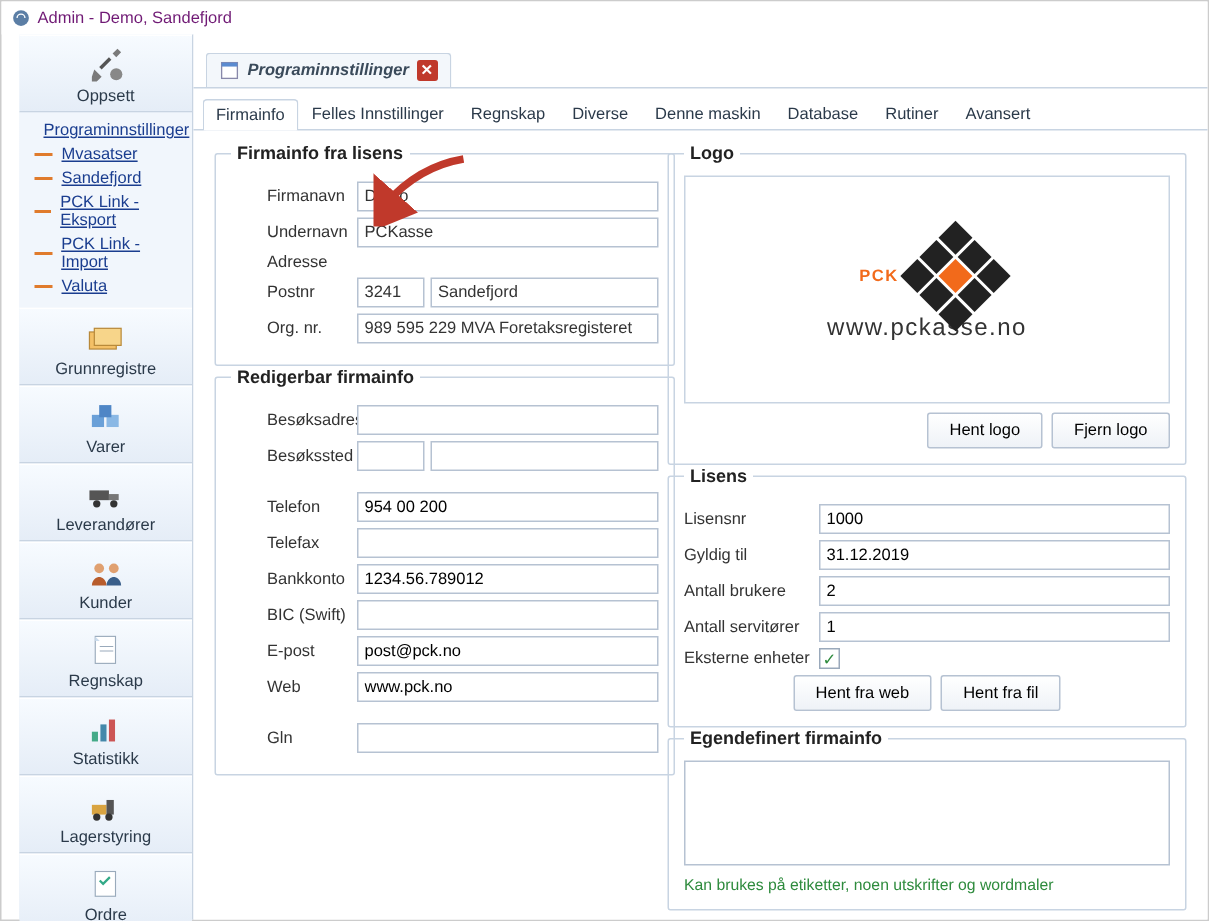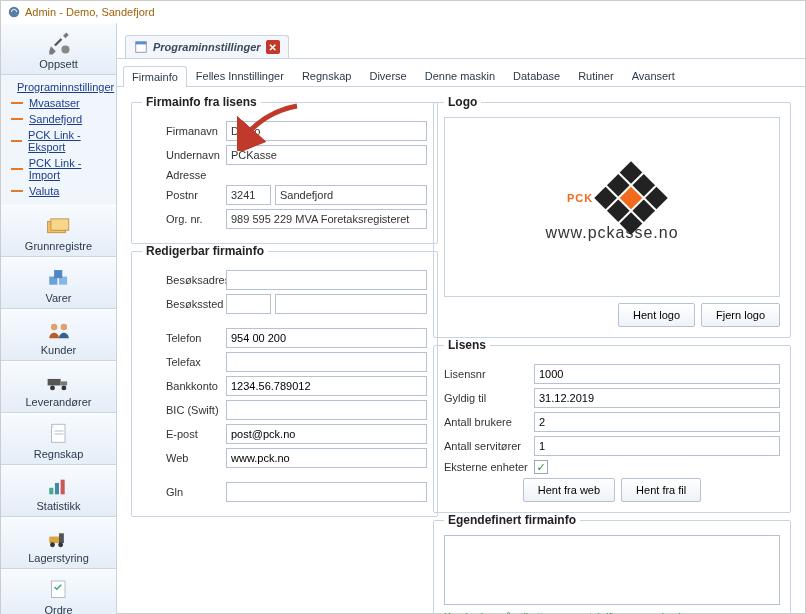--- a/index.html
+++ b/index.html
@@ -1,22 +1,22 @@
 <!DOCTYPE html>
 <html><head>
 <meta charset="utf-8">
 <style>
   * { box-sizing: border-box; font-family: Tahoma, Verdana, sans-serif; font-size: 11px; }
   body { margin: 0; background: #fff; overflow: hidden; }
   .window { width: 806px; height: 614px; background: #fff; position: relative; border: 1px solid #ccc;}
-  .titlebar { height: 22px; background: #fff; display: flex; align-items: center; padding: 0 6px; font-size: 12px; color: #a16207; }
+  .titlebar { height: 22px; background: #fff; display: flex; align-items: center; padding: 0 6px; font-size: 12px; color: #701a75; }
   .titlebar svg { width: 14px; height: 14px; margin-right: 4px; }
   .content { display: flex; height: calc(100% - 22px); }
   
-  .sidebar { width: 116px; background: linear-gradient(to bottom,#e9f1fb,#dfe9f5); border-right: 1px solid #c8d4e2; }
+  .sidebar { width: 116px; background: linear-gradient(to bottom,#e9f1fb,#dfe9f5); border-right: 1px solid #c8d4e2; margin-left: 12px; }
   .side-section-hdr { display: flex; flex-direction:column; align-items:center; justify-content:flex-end; height:52px; background: linear-gradient(to bottom,#f7fbff,#e5edf7); border-top:1px solid #fff; border-bottom:1px solid #c8d4e2; font-size:11px; color:#2b3a4a; padding-bottom:4px; cursor:pointer;}
   .side-section-hdr .ico { margin-bottom:2px; }
   .side-links { background:#f1f6fc; padding:4px 0 6px 6px; }
   .side-link { display:flex; align-items:center; padding:2px 2px 2px 4px; color:#1a3d8f; text-decoration:underline; cursor:pointer; font-size:11px; }
   .side-link .dash { width:12px; height:2px; background:#e07b2c; margin-right:6px; }
   .side-link.current { color:#1a3d8f; }
   
   .main { flex:1; background:#fff; position:relative; }
   .tabstrip { display:flex; align-items:flex-end; height:30px; border-bottom:1px solid #c8d4e2; padding-left:8px; gap:0; margin-top:6px;}
   .doc-tab { display:flex; align-items:center; gap:5px; background:#f3f7fb; border:1px solid #c8d4e2; border-bottom:none; padding:4px 8px; border-radius:3px 3px 0 0; font-weight:bold; font-style:italic; color:#3a4a5a; font-size:11px;}
@@ -29,21 +29,21 @@
   .col-left { width:290px; }
   .col-right { flex:1; }
   fieldset { border:1px solid #c8d4e2; border-radius:2px; padding:8px 10px 10px; }
   legend { font-weight:bold; font-size:12px; color:#222; padding:0 4px; }
   .row { display:flex; align-items:center; margin:4px 0; }
   .row label { width:74px; color:#333; }
   .row input[type=text] { height:20px; border:1px solid #b6c2d2; padding:1px 4px; background:#fff; }
   .row input.ro { background:#fff; color:#333; }
   .row input.w-full { flex:1; }
   .row input.w-60 { width:45px; }
-  .logo-box { background:#fff; border:1px solid #c8d4e2; height:180px; display:flex; align-items:center; justify-content:center; margin-bottom:6px;}
+  .logo-box { background:#fff; border:1px solid #c8d4e2; height:152px; display:flex; align-items:center; justify-content:center; margin-bottom:6px;}
   .logo-inner { text-align:center; }
   .logo-txt { font-size:44px; font-weight:bold; color:#f26a1b; letter-spacing:1px; display:flex; align-items:center; justify-content:center;}
   .logo-url { font-size:16px; color:#333; letter-spacing:1px;}
   .diamond-grid { display:inline-grid; grid-template-columns:repeat(3,16px); grid-template-rows:repeat(3,16px); transform:rotate(45deg); margin-left:12px; gap:2px;}
   .diamond-grid span { background:#222; }
   .diamond-grid span:nth-child(5){ background:#f26a1b;}
   .btn-row { display:flex; gap:6px; justify-content:flex-end; }
   button.btn { height:24px; padding:0 14px; border:1px solid #b6c2d2; background:linear-gradient(#fff,#eef2f7); border-radius:2px; cursor:pointer; font-size:11px;}
   .hint { color:#2e8b3d; font-size:10.5px; margin-top:4px;}
   textarea { width:100%; height:70px; border:1px solid #b6c2d2; resize:none; }
@@ -115,35 +115,35 @@
       <div class="side-section-hdr">
         <svg class="ico" width="26" height="22" viewBox="0 0 32 26">
             <rect x="4" y="10" width="10" height="10" fill="#6aa0d8"></rect>
             <rect x="16" y="10" width="10" height="10" fill="#8ab8e5"></rect>
             <rect x="10" y="2" width="10" height="10" fill="#4f86c6"></rect>
           </svg>
         <span>Varer</span>
       </div>
       <div class="side-section-hdr">
         <svg class="ico" width="26" height="22" viewBox="0 0 32 26">
+            <rect x="2" y="8" width="16" height="8" fill="#555"></rect>
+            <rect x="18" y="11" width="8" height="5" fill="#777"></rect>
+            <circle cx="8" cy="19" r="3" fill="#333"></circle>
+            <circle cx="22" cy="19" r="3" fill="#333"></circle>
+          </svg>
+        <span>Leverandører</span>
+      </div>
+      <div class="side-section-hdr">
+        <svg class="ico" width="26" height="22" viewBox="0 0 32 26">
             <circle cx="10" cy="8" r="4" fill="#e0a070"></circle>
             <circle cx="22" cy="8" r="4" fill="#e0a070"></circle>
             <path d="M4 22c0-5 4-7 6-7s6 2 6 7" fill="#b85c2c"></path>
             <path d="M16 22c0-5 4-7 6-7s6 2 6 7" fill="#3a5f8a"></path>
           </svg>
         <span>Kunder</span>
-      </div>
-      <div class="side-section-hdr">
-        <svg class="ico" width="26" height="22" viewBox="0 0 32 26">
-            <rect x="2" y="8" width="16" height="8" fill="#555"></rect>
-            <rect x="18" y="11" width="8" height="5" fill="#777"></rect>
-            <circle cx="8" cy="19" r="3" fill="#333"></circle>
-            <circle cx="22" cy="19" r="3" fill="#333"></circle>
-          </svg>
-        <span>Leverandører</span>
       </div>
       <div class="side-section-hdr">
         <svg class="ico" width="24" height="24" viewBox="0 0 32 32">
             <rect x="6" y="3" width="18" height="24" fill="#fff" stroke="#9ab"></rect>
             <path d="M6 3l4 4H6z" fill="#cde"></path>
             <line x1="10" y1="12" x2="22" y2="12" stroke="#9ab"></line>
             <line x1="10" y1="16" x2="22" y2="16" stroke="#9ab"></line>
           </svg>
         <span>Regnskap</span>
       </div>

